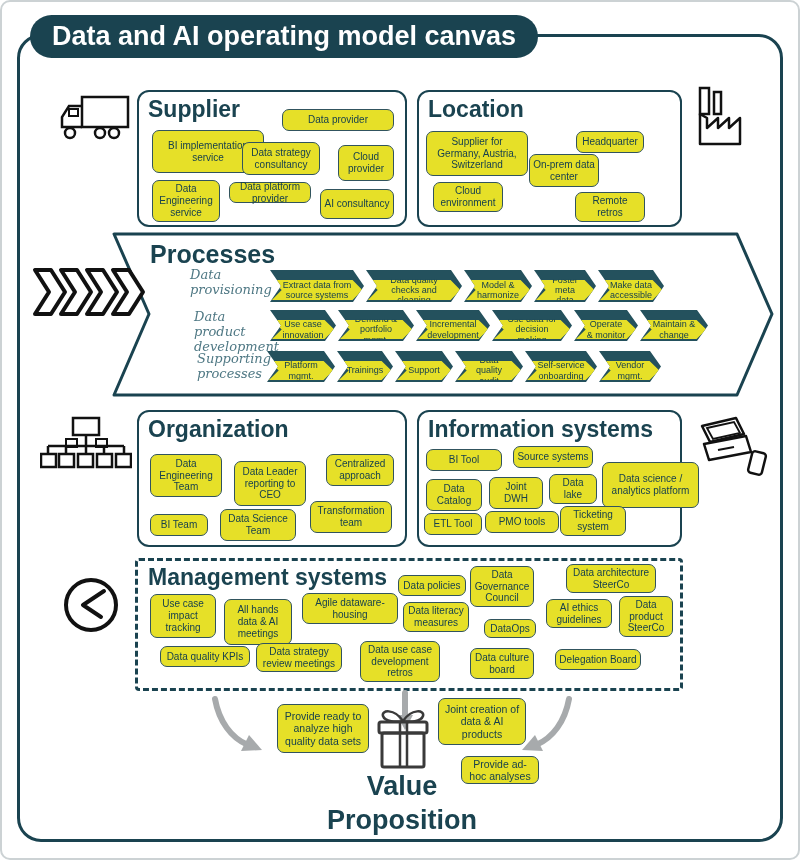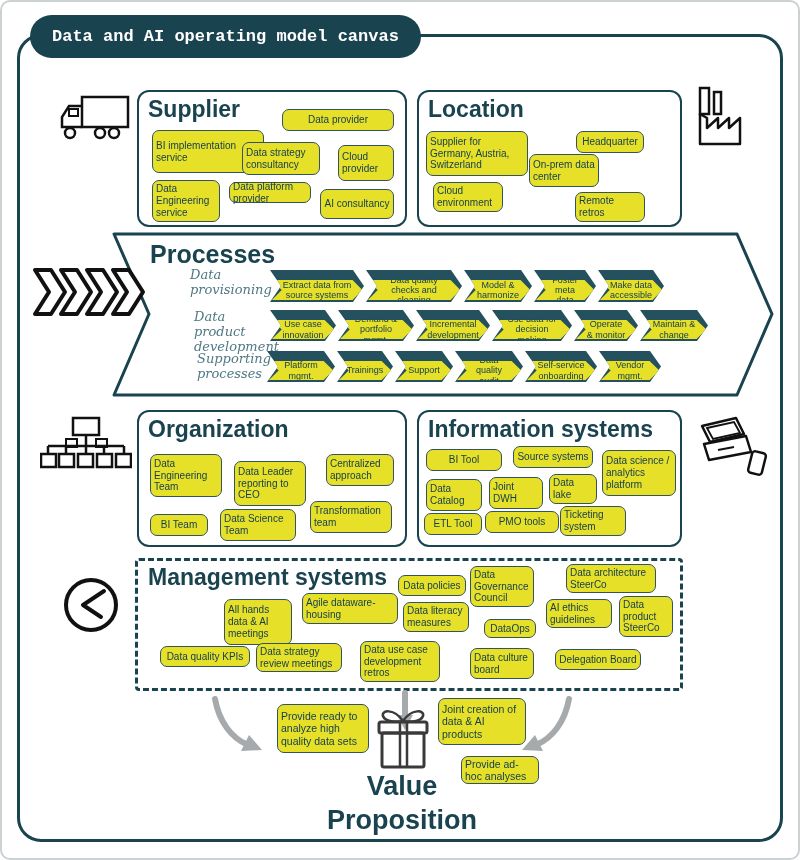--- a/index.html
+++ b/index.html
@@ -9,27 +9,27 @@
     --hand:#4f7884;
     --gray:#a7aaac;
   }
   html,body{margin:0;padding:0;background:#fff;}
   .page{position:relative;width:800px;height:860px;background:#fff;overflow:hidden;
         border:2px solid #ccd2d4;border-radius:10px;box-sizing:border-box;
         font-family:"Liberation Sans",sans-serif;}
   .canvas-border{position:absolute;left:15px;top:32px;width:766px;height:808px;
         border:3px solid var(--teal);border-radius:24px;box-sizing:border-box;}
   .title-pill{position:absolute;left:28px;top:13px;height:43px;padding:0 22px;
-        background:var(--teal);border-radius:22px;color:#fff;font-size:17px;font-weight:bold;
-        display:flex;align-items:center;z-index:5;font-family:Liberation Mono, monospace;}
+        background:var(--teal);border-radius:22px;color:#fff;font-size:27px;font-weight:bold;
+        display:flex;align-items:center;z-index:5;}
   .box{position:absolute;border:2.5px solid var(--teal);border-radius:12px;background:#fff;box-sizing:border-box;}
   .box-title{position:absolute;font-size:23px;font-weight:bold;color:var(--teal);z-index:3;}
   .note{position:absolute;background:var(--yellow);border:1.5px solid #31545e;border-radius:7px;
         color:var(--note-ink);font-size:10px;line-height:1.18;display:flex;align-items:center;
-        justify-content:center;text-align:left;padding:2px 3px;box-sizing:border-box;z-index:4;}
+        justify-content:center;text-align:center;padding:2px 3px;box-sizing:border-box;z-index:4;}
   .hand{position:absolute;font-family:"DejaVu Serif",serif;font-style:italic;font-size:13px;
         line-height:1.15;color:var(--hand);z-index:4;}
   .chev{position:absolute;background:#24515d;z-index:4;
         clip-path:polygon(0 0,calc(100% - 11px) 0,100% 50%,calc(100% - 11px) 100%,0 100%,11px 50%);}
   .chev .in{position:absolute;inset:1.7px;background:var(--yellow);
         clip-path:polygon(0 0,calc(100% - 10px) 0,100% 50%,calc(100% - 10px) 100%,0 100%,10px 50%);
         display:flex;align-items:center;justify-content:center;text-align:center;
         font-size:9px;line-height:1.12;color:var(--note-ink);padding:0 10px;box-sizing:border-box;margin-top:8px;}
   .dashedbox{position:absolute;border:3px dashed var(--teal);border-radius:4px;background:#fff;box-sizing:border-box;}
   .vp-title{position:absolute;left:305px;top:768px;width:190px;text-align:center;
@@ -186,36 +186,37 @@
     <svg width="76" height="66" viewBox="0 0 76 66">
       <path d="M8,12 L42,4 L50,20 L16,28 Z" fill="none" stroke="#111" stroke-width="2.5" stroke-linejoin="round"></path>
       <path d="M13,14 L40,8 L46,19 L19,25 Z" fill="none" stroke="#111" stroke-width="1.8"></path>
       <path d="M10,30 L52,22 L57,38 L15,46 Z" fill="none" stroke="#111" stroke-width="2.5" stroke-linejoin="round"></path>
       <path d="M24,36 L40,33" fill="none" stroke="#111" stroke-width="2"></path>
       <rect x="56" y="38" width="14" height="22" rx="3" transform="rotate(14 63 49)" fill="none" stroke="#111" stroke-width="2.5"></rect>
     </svg>
   </div>
   <div class="note" style="left:424px;top:447px;width:76px;height:22px">BI Tool</div>
   <div class="note" style="left:511px;top:444px;width:80px;height:22px">Source systems</div>
-  <div class="note" style="left:600px;top:448px;width:74px;height:46px">Data science / analytics platform</div>
+  <div class="note" style="left:600px;top:460px;width:97px;height:46px">Data science / analytics platform</div>
   <div class="note" style="left:424px;top:477px;width:56px;height:32px">Data Catalog</div>
   <div class="note" style="left:487px;top:475px;width:54px;height:32px">Joint DWH</div>
   <div class="note" style="left:547px;top:472px;width:48px;height:30px">Data lake</div>
   <div class="note" style="left:422px;top:511px;width:58px;height:22px">ETL Tool</div>
   <div class="note" style="left:483px;top:509px;width:74px;height:22px">PMO tools</div>
   <div class="note" style="left:558px;top:504px;width:66px;height:30px">Ticketing system</div>
 
   <div class="dashedbox" style="left:133px;top:556px;width:548px;height:133px"></div>
   <div class="box-title" style="left:146px;top:562px">Management systems</div>
   <div class="icon" style="left:58px;top:572px">
     <svg width="62" height="62" viewBox="0 0 62 62">
       <circle cx="31" cy="31" r="25" fill="none" stroke="#111" stroke-width="4"></circle>
       <path d="M23,31 L44,17 M23,31 L41,43" fill="none" stroke="#111" stroke-width="4" stroke-linecap="round"></path>
     </svg>
   </div>
+  <div class="note" style="left:148px;top:592px;width:66px;height:44px">Use case impact tracking</div>
   <div class="note" style="left:222px;top:597px;width:68px;height:46px">All hands data &amp; AI meetings</div>
   <div class="note" style="left:300px;top:591px;width:96px;height:31px">Agile dataware-housing</div>
   <div class="note" style="left:396px;top:573px;width:68px;height:21px">Data policies</div>
   <div class="note" style="left:468px;top:564px;width:64px;height:41px">Data Governance Council</div>
   <div class="note" style="left:564px;top:562px;width:90px;height:29px">Data architecture SteerCo</div>
   <div class="note" style="left:401px;top:600px;width:66px;height:30px">Data literacy measures</div>
   <div class="note" style="left:482px;top:617px;width:52px;height:19px">DataOps</div>
   <div class="note" style="left:544px;top:597px;width:66px;height:29px">AI ethics guidelines</div>
   <div class="note" style="left:617px;top:594px;width:54px;height:41px">Data product SteerCo</div>
   <div class="note" style="left:158px;top:644px;width:90px;height:21px">Data quality KPIs</div>

